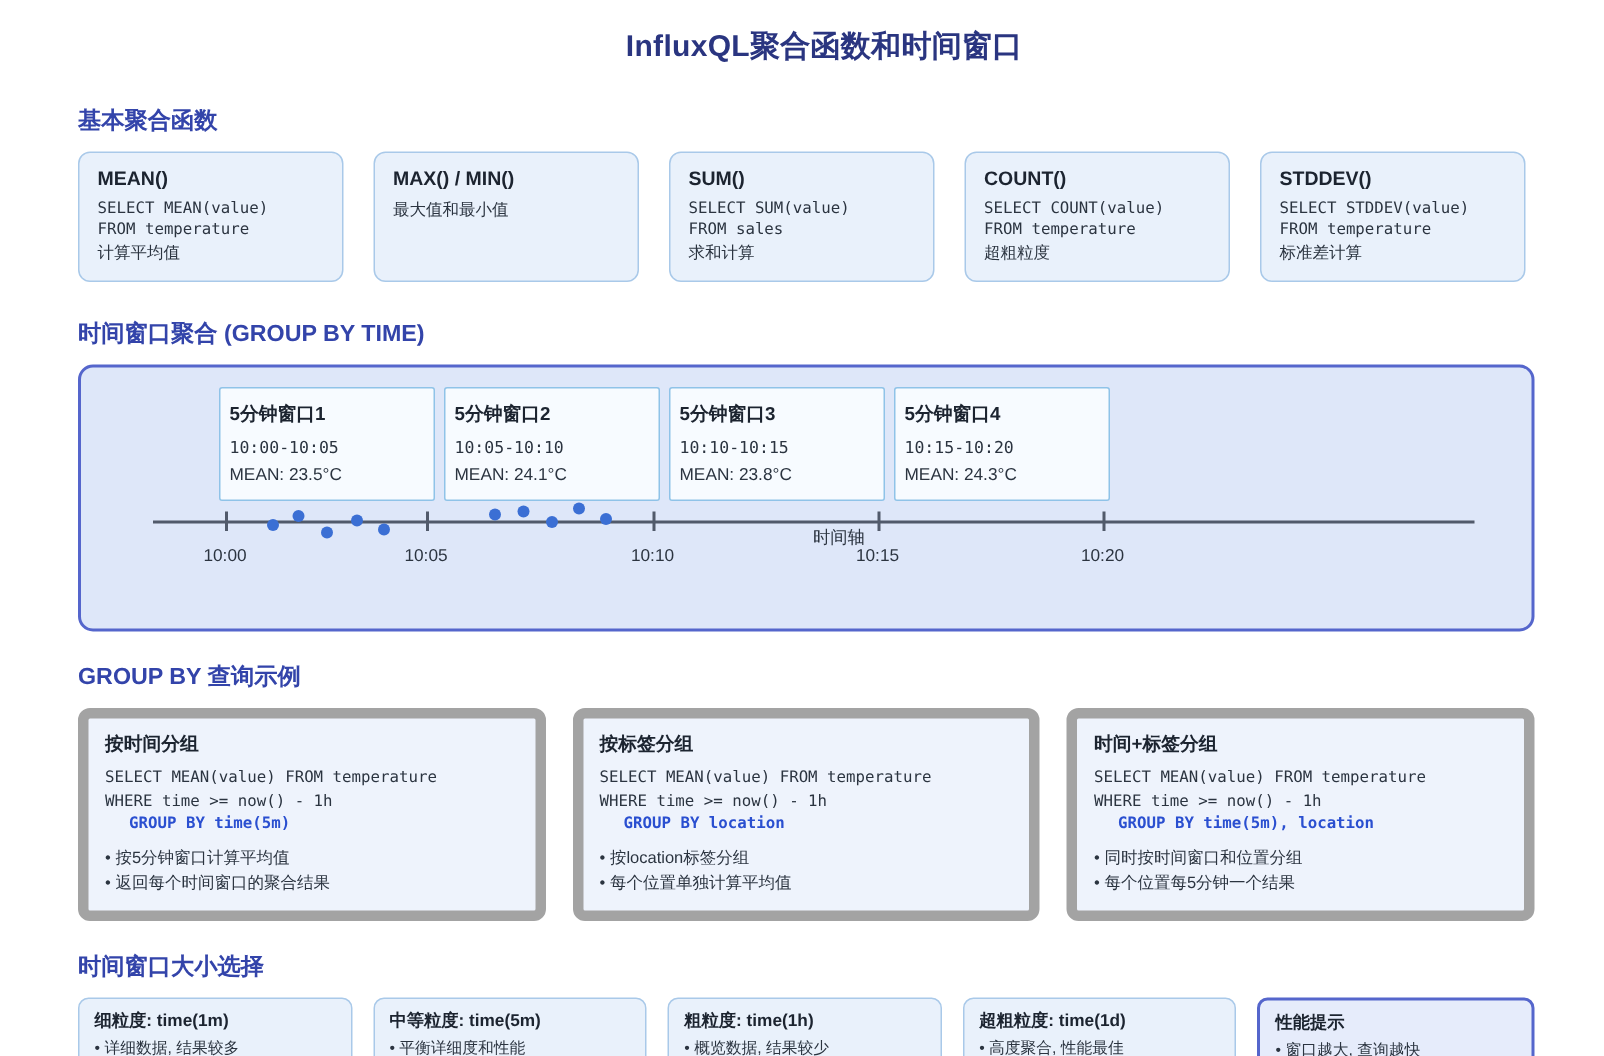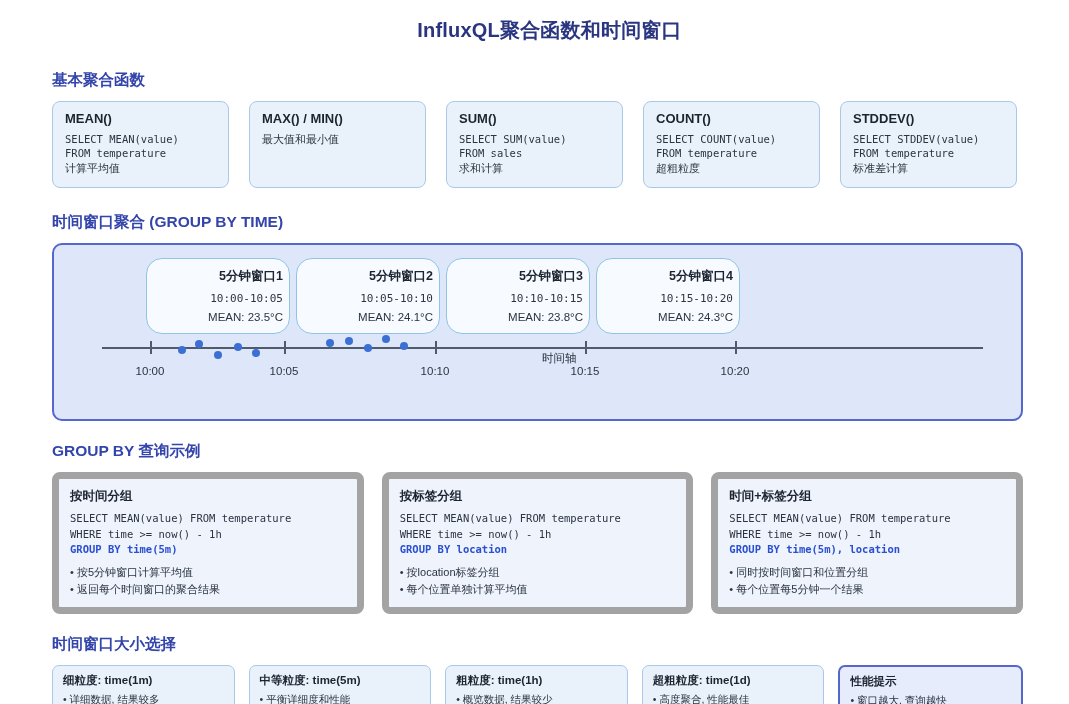--- a/index.html
+++ b/index.html
@@ -80,23 +80,23 @@
     position: absolute;
     top: 13px;
     left: 92px;
     display: flex;
     gap: 6px;
   }
   .win-card {
     width: 144px;
     background: #f7fbff;
     border: 1px solid #8fc3e8;
-    border-radius: 16px;
+    border-radius: 2px;
     padding: 9px 6px 10px 6px;
-    text-align: right;
+    text-align: left;
   }
   .win-card-title {
     font-size: 12.5px;
     font-weight: bold;
     color: #1c2430;
     margin-bottom: 7px;
   }
   .win-card-range {
     font-family: "DejaVu Sans Mono", "Liberation Mono", monospace;
     font-size: 11px;
@@ -163,21 +163,21 @@
     font-weight: bold;
     color: #1c2430;
     margin-bottom: 6px;
   }
   .query-sql {
     font-family: "DejaVu Sans Mono", "Liberation Mono", monospace;
     font-size: 10.5px;
     line-height: 1.45;
     color: #2b3440;
   }
-  .query-sql .hl { color: #2a4fd0; font-weight: bold; }
+  .query-sql .hl { color: #2a4fd0; font-weight: bold; margin-left: 16px; }
   .query-notes {
     margin-top: 7px;
     font-size: 11px;
     color: #2b3440;
     line-height: 1.5;
   }
   .query-notes div::before { content: "• "; }
 
   
   .size-row {

